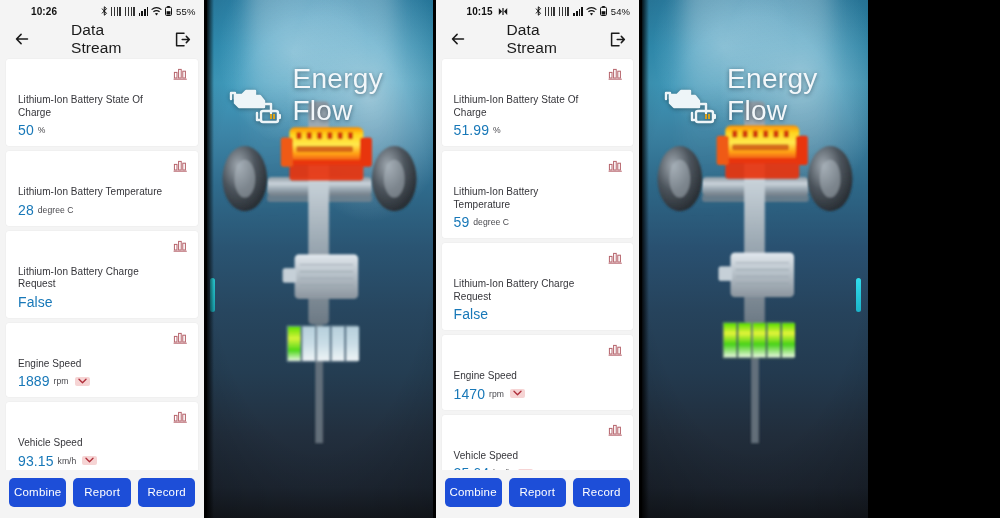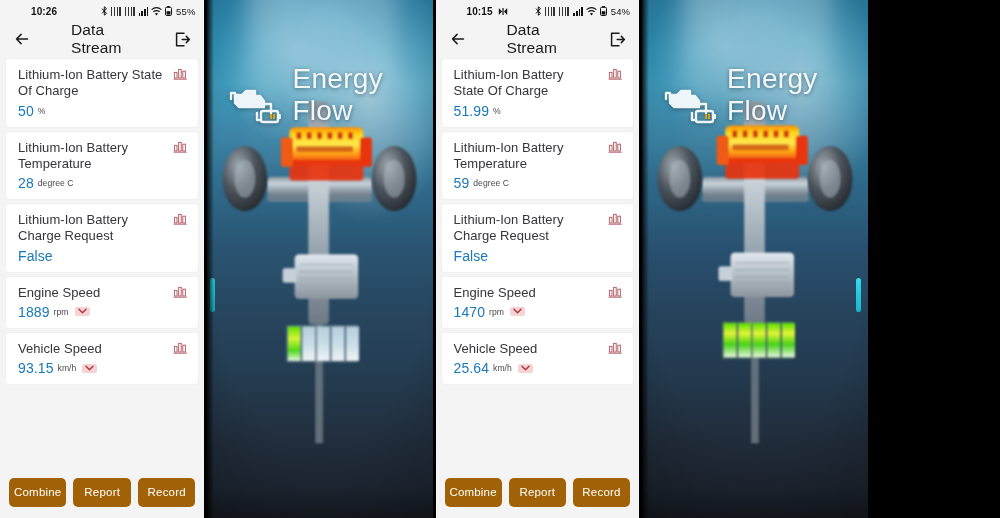--- a/index.html
+++ b/index.html
@@ -99,25 +99,26 @@
   }
   .row {
     position: relative;
     background: #fff;
     margin: 0 6px 5px 6px;
     border-radius: 3px;
     padding: 8px 10px 9px 12px;
     box-shadow: 0 0 0 .5px rgba(0,0,0,.035);
   }
   .row-label {
-    font-size: 13px;
+    font-size: 10px;
     color: #35353a;
     line-height: 1.25;
     letter-spacing: .05px;
     padding-right: 26px;
+    margin-top: 27px;
   }
   .row-valline {
     display: flex;
     align-items: center;
     gap: 4px;
     margin-top: 4px;
   }
   .row-value {
     font-size: 14px;
     color: #1878b8;
@@ -150,21 +151,21 @@
   
   .btnbar {
     flex: 0 0 auto;
     display: flex;
     gap: 7px;
     padding: 8px 9px 11px 9px;
     background: #f4f4f4;
   }
   .btn {
     flex: 1 1 0;
-    background: #a16207;
+    background: #1d4ed8;
     color: #fff;
     border: none;
     border-radius: 5px;
     padding: 8px 0 9px 0;
     font-size: 11.5px;
     font-family: "Liberation Sans", sans-serif;
     letter-spacing: .2px;
     cursor: pointer;
   }
 

